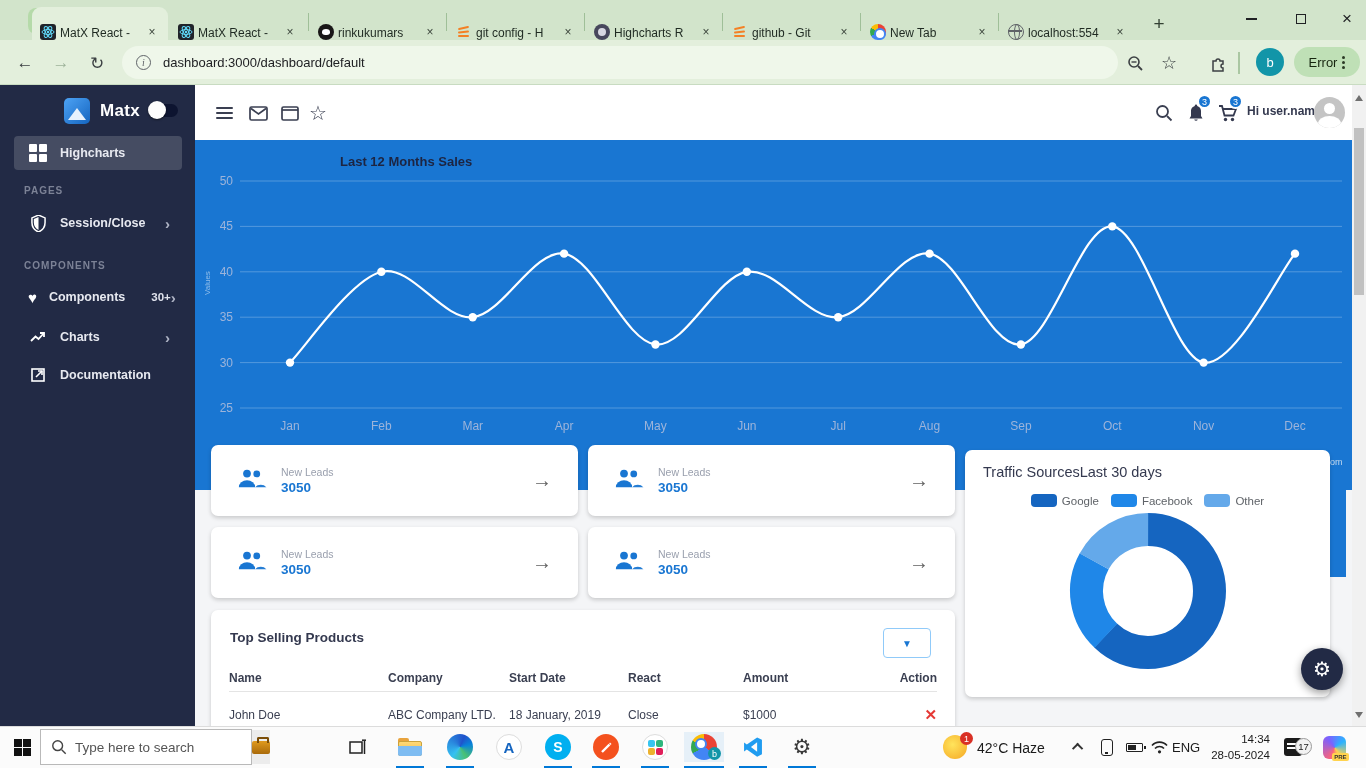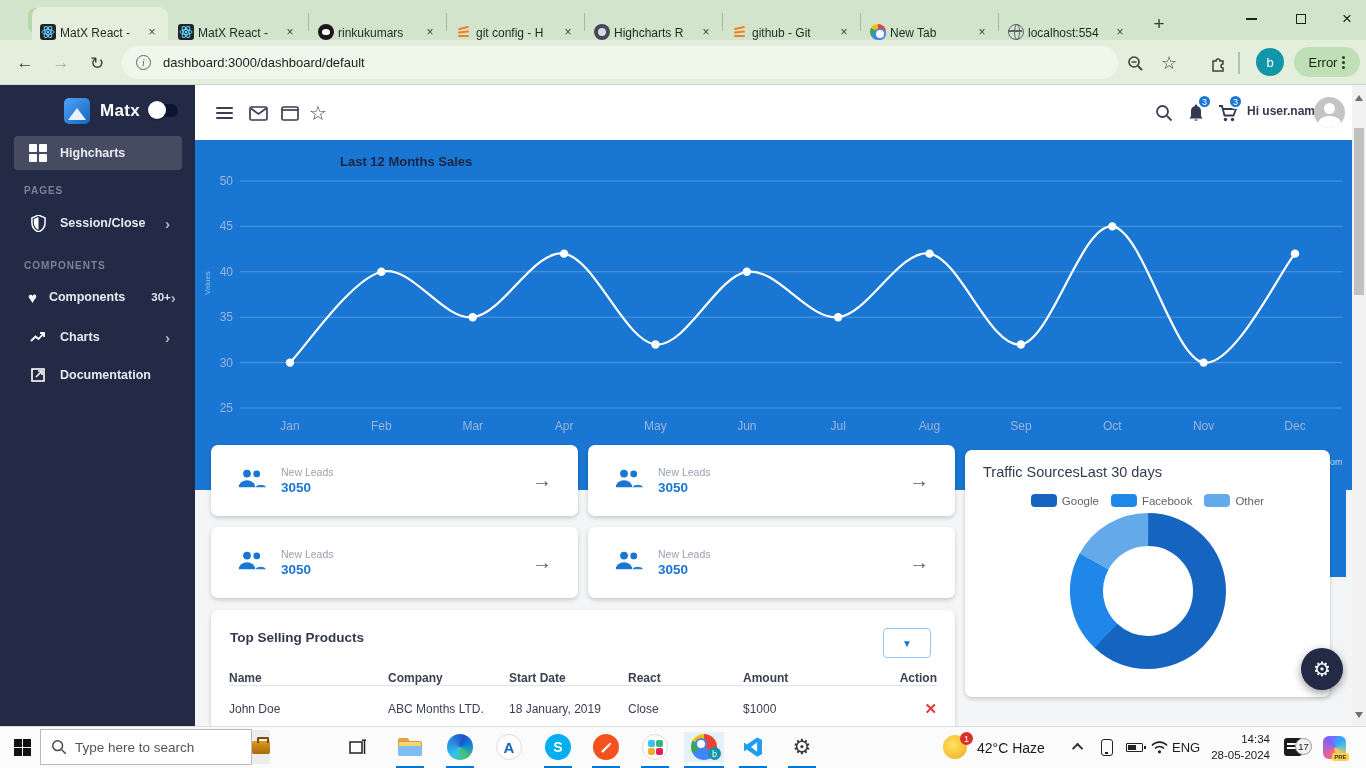--- a/index.html
+++ b/index.html
@@ -87,21 +87,21 @@
   .traffic-card { left:770px; top:310px; width:365px; height:247px; background:#fff; border-radius:7px; box-shadow:0 2px 4px rgba(0,0,0,.18); }
   .traffic-title { position:absolute; left:18px; top:14px; font-size:14.5px; color:#34394f; }
   .watermark { left:1135px; top:317px; font-size:9px; color:rgba(235,240,245,.8); }
   .legend { position:absolute; left:0; top:44px; width:100%; display:flex; justify-content:center; gap:12px; align-items:center; }
   .legend-item { display:flex; align-items:flex-end; gap:5px; font-size:11.5px; color:#5f6368; }
   .legend-swatch { width:26px; height:13px; border-radius:4px; }
   .products-card { left:16px; top:470px; width:744px; height:150px; background:#fff; border-radius:7px 7px 0 0; box-shadow:0 2px 4px rgba(0,0,0,.18); }
   .products-title { position:absolute; left:19px; top:20px; font-size:13.5px; font-weight:bold; color:#34394f; }
   .dd-btn { position:absolute; left:672px; top:18px; width:48px; height:30px; border:1px solid #90caf9; border-radius:4px; background:#fff; color:#1976d2; display:flex; align-items:center; justify-content:center; font-size:10px; cursor:pointer; }
   .ptable { position:absolute; left:18px; top:55px; width:708px; border-collapse:collapse; font-size:12px; color:#3a3f51; }
-  .ptable th { text-align:left; font-size:12px; font-weight:bold; padding:6px 0 0 0; }
+  .ptable th { text-align:left; font-size:12px; font-weight:bold; padding:6px 0 6px 0; }
   .ptable td { padding:14px 0; border-top:1px solid #e4e4e4; }
   .ptable .r { text-align:right; }
   .x-action { color:#e53935; font-size:15px; font-weight:bold; cursor:pointer; }
   .fab { left:1106px; top:508px; width:42px; height:42px; border-radius:50%; background:#222a45; color:#fff; display:flex; align-items:center; justify-content:center; font-size:20px; box-shadow:0 3px 8px rgba(0,0,0,.4); cursor:pointer; }
 
   
   .scrollbar { left:1352px; top:85px; width:14px; height:641px; background:#f1f1f1; }
   .sb-arrow { position:absolute; left:3px; width:0; height:0; border-left:4px solid transparent; border-right:4px solid transparent; }
   .sb-thumb { position:absolute; left:2px; top:43px; width:10px; height:167px; background:#c1c1c1; border-radius:0; cursor:pointer; }
 
@@ -511,21 +511,21 @@
           <th>Company</th>
           <th>Start Date</th>
           <th>React</th>
           <th>Amount</th>
           <th class="r">Action</th>
         </tr>
       </thead>
       <tbody>
         <tr>
           <td>John Doe</td>
-          <td>ABC Months LTD.</td>
+          <td>ABC Company LTD.</td>
           <td>18 January, 2019</td>
           <td>Close</td>
           <td>$1000</td>
           <td class="r"><span class="x-action">✕</span></td>
         </tr>
       </tbody>
     </table>
   </div>
 
   <div class="abs fab">⚙</div>

